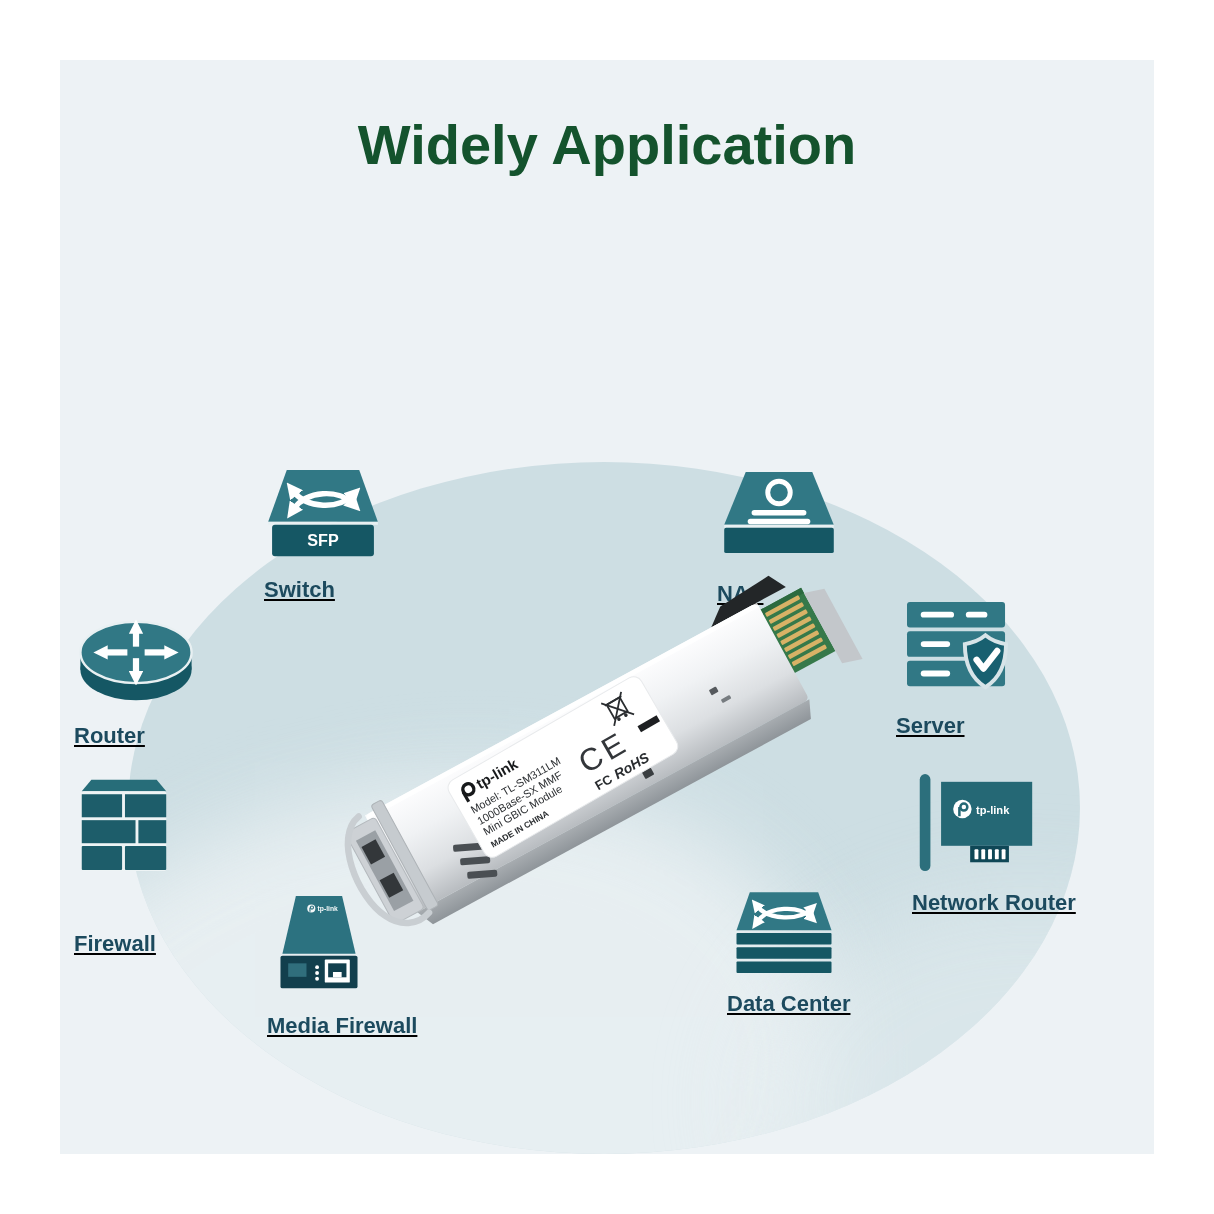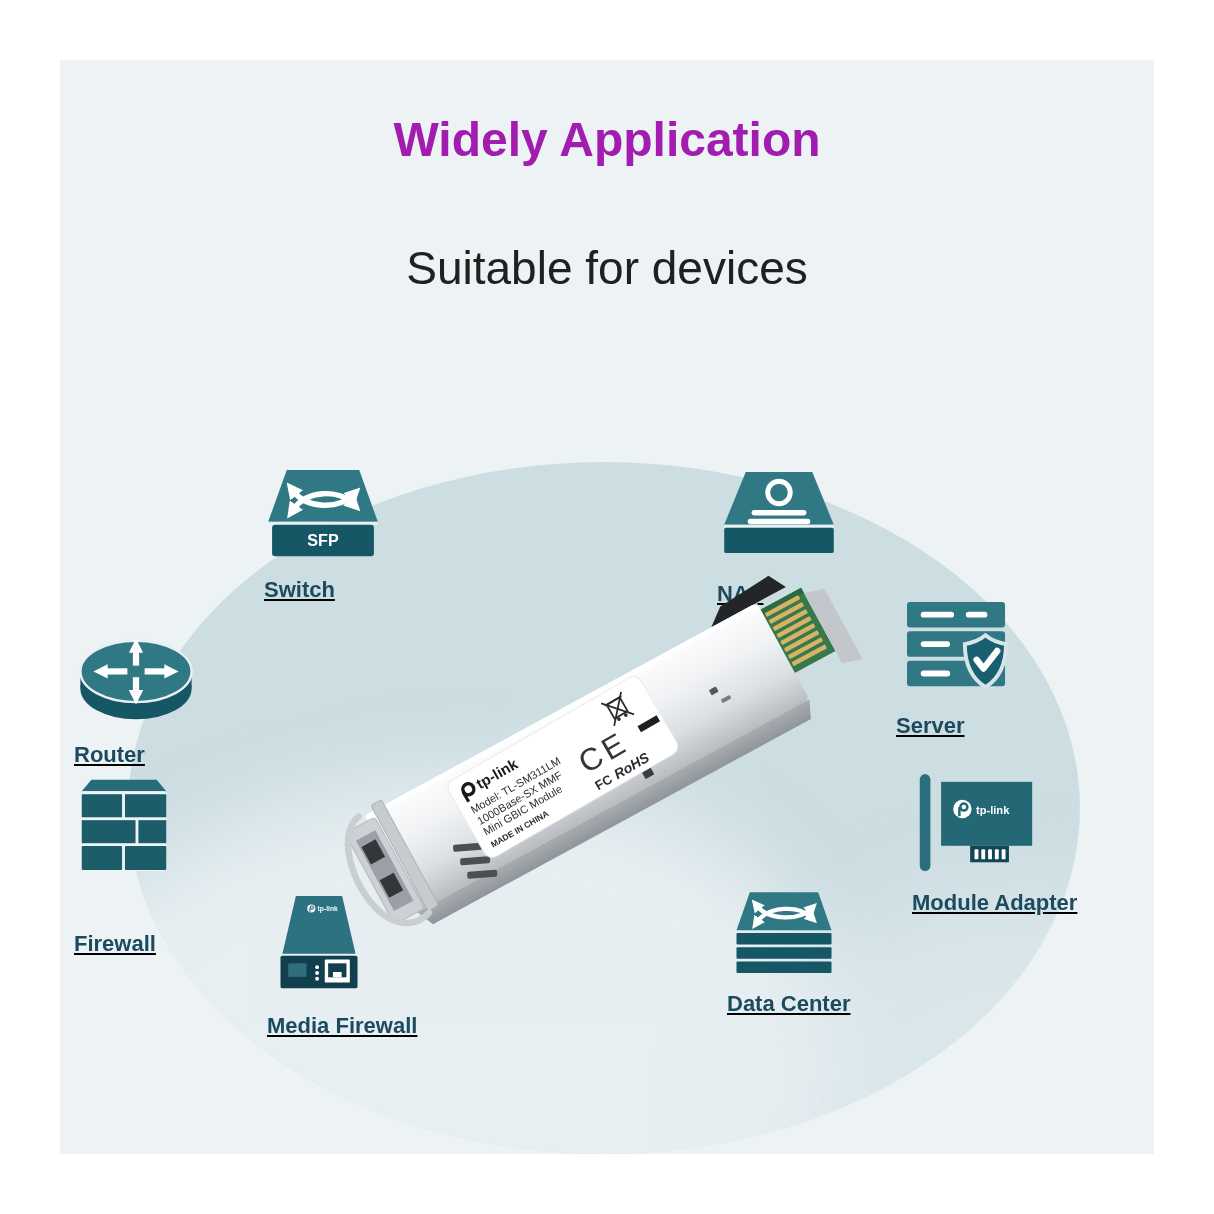--- a/index.html
+++ b/index.html
@@ -5,41 +5,40 @@
   html,body{margin:0;padding:0;}
   body{
     width:1214px;height:1214px;position:relative;overflow:hidden;
     background:#ffffff;
     font-family:"Liberation Sans","DejaVu Sans",sans-serif;
   }
   .panel{position:absolute;left:60px;top:60px;width:1094px;height:1094px;background:#edf2f5;}
   .ellipse-wrap{position:absolute;left:128px;top:462px;width:952px;height:692px;border-radius:50%;overflow:hidden;background:#cddee3;}
   .swoosh{position:absolute;left:-180px;top:330px;width:900px;height:640px;background:#eef3f5;border-radius:50%;filter:blur(42px);opacity:.8;transform:rotate(-14deg);}
   .swoosh2{position:absolute;left:620px;top:430px;width:560px;height:420px;background:#e4edf0;border-radius:50%;filter:blur(46px);opacity:.55;}
-  .title{position:absolute;left:0;top:112px;width:100%;text-align:center;font-size:48px;font-weight:700;color:#a21caf;letter-spacing:0;}
+  .title{position:absolute;left:0;top:112px;width:100%;text-align:center;font-size:56px;font-weight:700;color:#14532d;letter-spacing:0;}
   .subtitle{position:absolute;left:0;top:230px;width:100%;text-align:center;font-size:46px;font-weight:400;color:#202020;line-height:77px;}
   .device{position:absolute;display:flex;flex-direction:column;align-items:flex-start;text-decoration:underline;}
   .device .lbl{margin-top:15px;font-size:22px;font-weight:700;color:#1c4a5e;white-space:nowrap;}
   svg{display:block;}
   svg text{font-family:"Liberation Sans","DejaVu Sans",sans-serif;}
   .product{position:absolute;left:327px;top:550px;}
 </style>
 </head>
 <body>
 
 <div class="panel"></div>
 
 <div class="ellipse-wrap">
   <div class="swoosh"></div>
   <div class="swoosh2"></div>
 </div>
 
 <div class="title">Widely Application</div>
 <div class="subtitle">
-  <div>Suitable for devices</div>
 </div>
 
 <div class="device" style="left:264px;top:468px;width:220px;">
   <svg width="118" height="94" viewBox="0 0 120 96">
     <defs>
       <marker id="ahS" viewBox="0 0 10 10" refX="3" refY="5" markerWidth="3" markerHeight="3" orient="auto-start-reverse">
           <path d="M0 0 L10 5 L0 10 z" fill="#fff"></path>
         </marker>
     </defs>
     <polygon points="23,2 97,2 116,55 4,55" fill="#317885"></polygon>
@@ -57,21 +56,21 @@
     <polygon points="28,4 96,4 118,58 6,58" fill="#317885"></polygon>
     <circle cx="62" cy="25" r="11.5" fill="none" stroke="#fff" stroke-width="5"></circle>
     <rect x="34" y="43" width="56" height="5.5" rx="2.7" fill="#fff"></rect>
     <rect x="30" y="52" width="64" height="5.5" rx="2.7" fill="#fff"></rect>
     <rect x="6" y="58" width="112" height="3" fill="#e8f0f2"></rect>
     <rect x="6" y="61" width="112" height="26" rx="2" fill="#155764"></rect>
   </svg>
   <div class="lbl">NAS</div>
 </div>
 
-<div class="device" style="left:74px;top:635px;width:220px;">
+<div class="device" style="left:74px;top:616px;width:220px;">
   <svg width="124" height="92" viewBox="0 0 124 96">
     <defs>
       <marker id="ahR" viewBox="0 0 10 10" refX="3" refY="5" markerWidth="2.3" markerHeight="2.3" orient="auto-start-reverse">
           <path d="M0 0 L10 5 L0 10 z" fill="#fff"></path>
         </marker>
     </defs>
     <ellipse cx="62" cy="56" rx="58" ry="32" fill="#155764"></ellipse>
     <rect x="4" y="38" width="116" height="18" fill="#155764"></rect>
     <ellipse cx="62" cy="38" rx="58" ry="32" fill="#317885" stroke="#e8f0f2" stroke-width="2.5"></ellipse>
     <path d="M62,32 L62,14" fill="none" stroke="#fff" stroke-width="6.5" marker-end="url(#ahR)"></path>
@@ -123,21 +122,21 @@
       <rect x="47.6" y="36" width="2.6" height="9.5" fill="#256875"></rect>
       <text x="66" y="43" font-size="11.5" font-weight="bold" fill="#fff">tp-link</text>
     </g>
     <rect x="60" y="76" width="40" height="17" fill="#0f4756"></rect>
     <rect x="64.5" y="79.5" width="4" height="10.5" rx="1" fill="#fff"></rect>
     <rect x="71.5" y="79.5" width="4" height="10.5" rx="1" fill="#fff"></rect>
     <rect x="78.5" y="79.5" width="4" height="10.5" rx="1" fill="#fff"></rect>
     <rect x="85.5" y="79.5" width="4" height="10.5" rx="1" fill="#fff"></rect>
     <rect x="92.5" y="79.5" width="4" height="10.5" rx="1" fill="#fff"></rect>
   </svg>
-  <div class="lbl">Module Adapter</div>
+  <div class="lbl">Network Router</div>
 </div>
 
 <div class="device" style="left:267px;top:894px;width:220px;">
   <svg width="104" height="104" viewBox="0 0 108 108">
     <polygon points="30,2 78,2 92,62 16,62" fill="#2c7280"></polygon>
     <g opacity="0.95">
       <circle cx="46" cy="15" r="4.2" fill="#fff"></circle>
       <circle cx="46.7" cy="14.1" r="1.6" fill="none" stroke="#2c7280" stroke-width="1.2"></circle>
       <rect x="44" y="14.2" width="1.2" height="4.2" fill="#2c7280"></rect>
       <text x="52.5" y="18" font-size="7" font-weight="bold" fill="#fff">tp-link</text>

